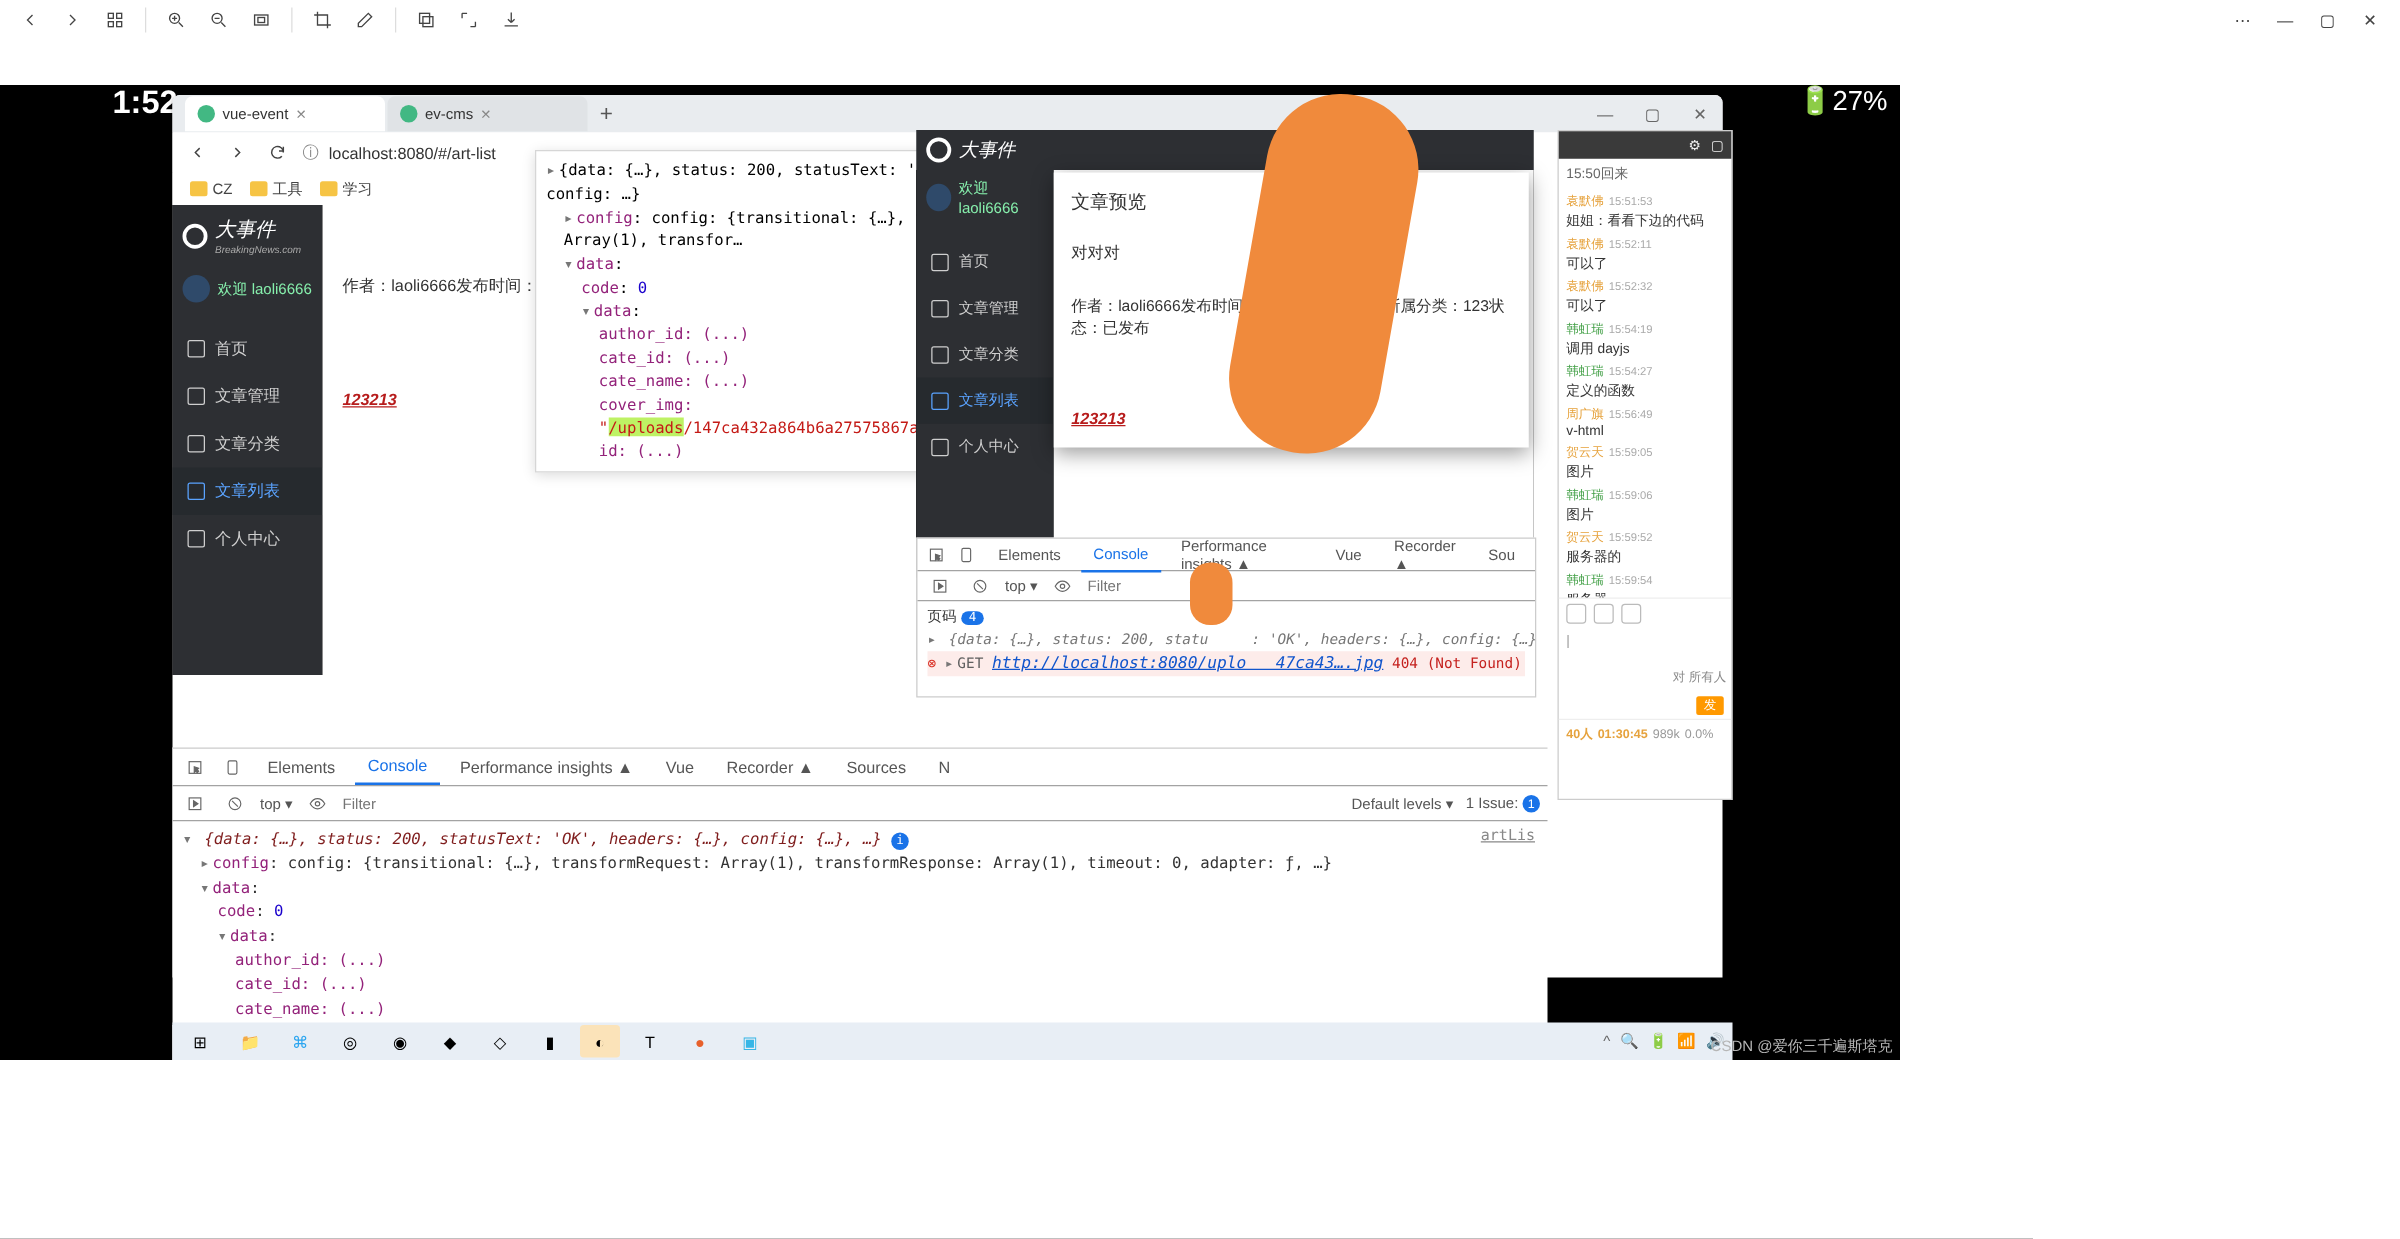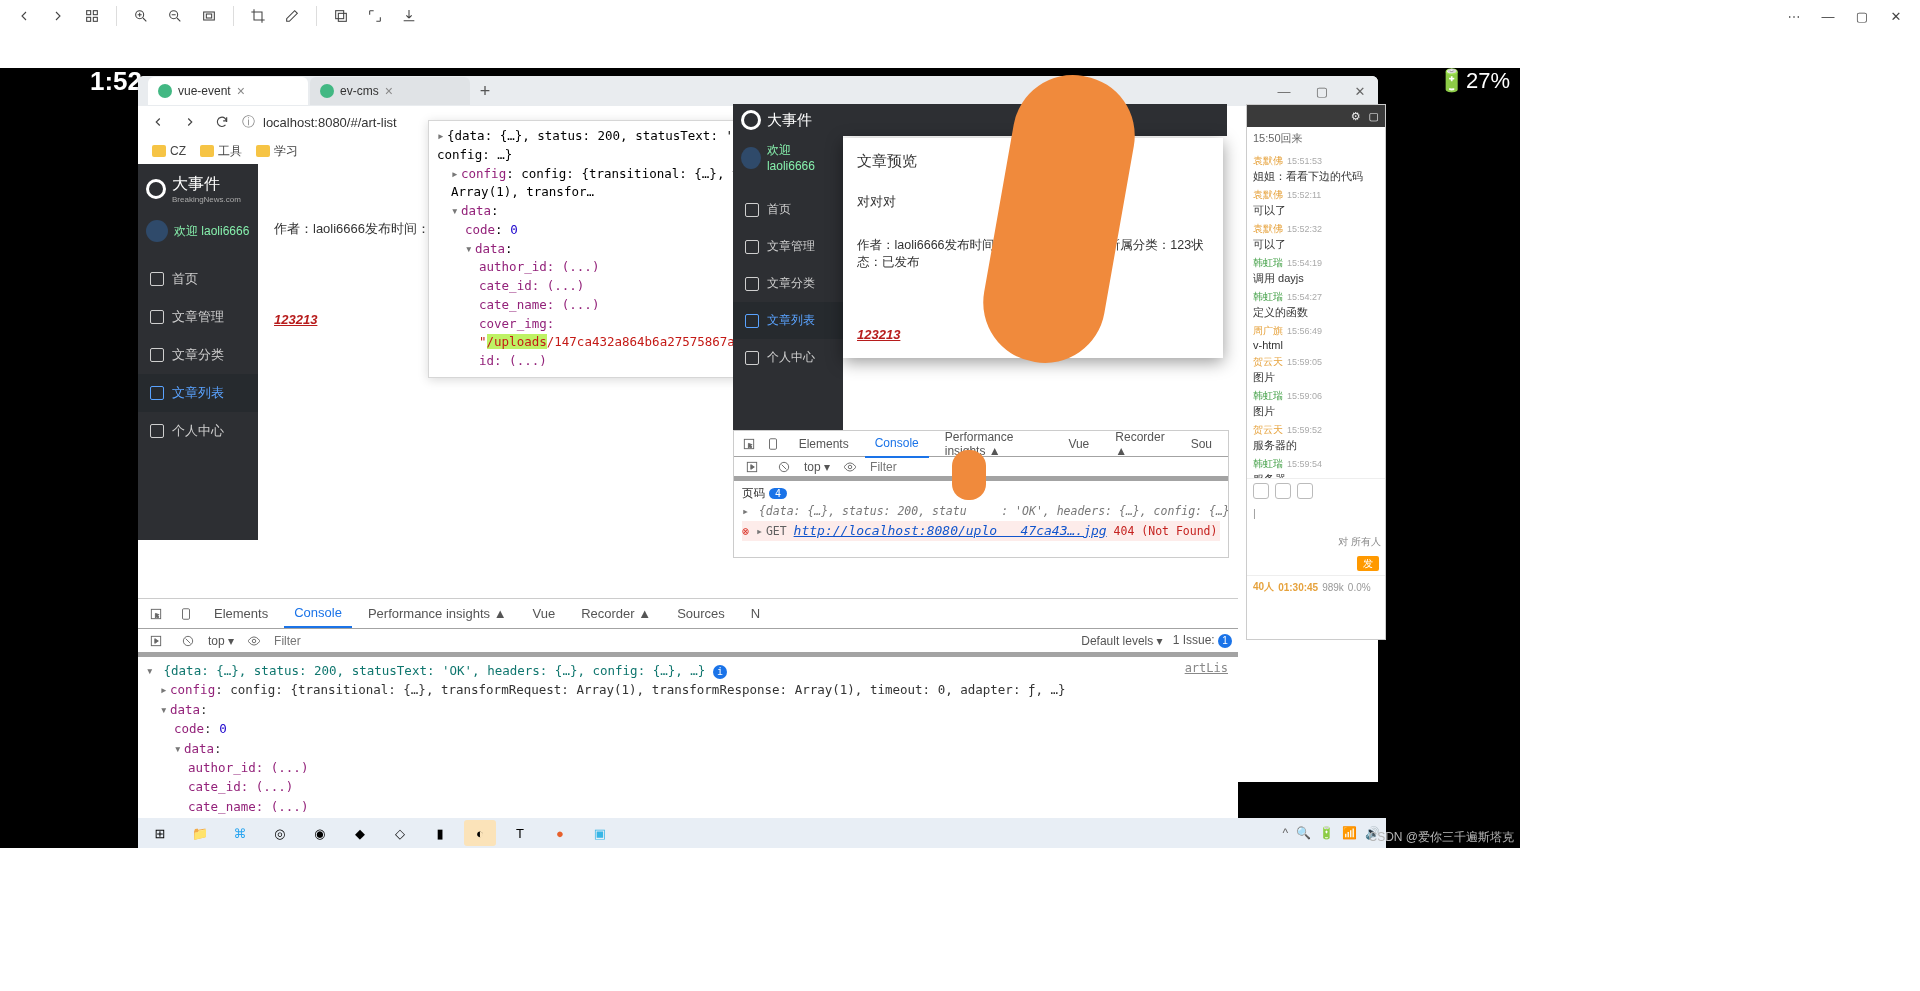--- a/index.html
+++ b/index.html
@@ -26,21 +26,21 @@
   .addr { height: 32px; display: flex; align-items: center; gap: 8px; padding: 0 8px; background: #fff; }
   .nav-ico { width: 24px; height: 24px; color: #444; display: flex; align-items: center; justify-content: center; border-radius: 50%; }
   .nav-ico svg { width: 14px; height: 14px; stroke: currentColor; fill: none; stroke-width: 2; }
   .url { flex: 0 0 220px; font-size: 13px; color: #333; }
   .bookmarks { height: 26px; display: flex; align-items: center; gap: 14px; padding: 0 14px; background: #fff; font-size: 12px; color: #444; }
   .bm { display: flex; align-items: center; gap: 4px; }
   .bm-ico { width: 14px; height: 12px; background: #f6c445; border-radius: 2px; display: inline-block; }
 
   .app-body { display: flex; height: 376px; background: #000; }
   .sidebar { width: 120px; background: #2d2f33; color: #ccc; font-size: 13px; }
-  .logo { display: flex; align-items: center; gap: 6px; padding: 10px 8px; color: #fff; font-size: 16px; }
+  .logo { display: flex; align-items: center; gap: 6px; padding: 10px 8px; color: #fff; font-size: 16px; font-style: italic; }
   .logo-ring { width: 20px; height: 20px; border: 3px solid #fff; border-radius: 50%; }
   .userline { display: flex; align-items: center; gap: 6px; padding: 6px 8px 14px; font-size: 12px; color: #86efac; }
   .avatar { width: 22px; height: 22px; background: #2f4a6a; border-radius: 50%; }
   .snav { padding: 4px 0; }
   .snav-item { display: flex; align-items: center; gap: 8px; padding: 10px 12px; color: #cfcfcf; }
   .snav-item.active { color: #5aa3ff; background: #262a2e; }
   .snav-ico { width: 14px; height: 14px; border: 1.5px solid currentColor; border-radius: 2px; display: inline-block; }
   .content { flex: 1; background: #fff; position: relative; }
   .preview-body-line { padding: 56px 16px 10px; font-size: 13px; color: #333; }
   .preview-code { padding: 64px 16px 0; color: #b71c1c; font-style: italic; text-decoration: underline; font-weight: 600; }
@@ -66,21 +66,21 @@
   .dialog .d-meta { font-size: 12.5px; color: #333; margin-bottom: 56px; }
   .dialog .d-code { color: #b71c1c; font-style: italic; text-decoration: underline; font-weight: 600; font-size: 13px; }
 
   
   .devtools { position: absolute; left: 138px; bottom: 0; width: 1100px; height: 250px; background: #fff; border-top: 1px solid #ccc; }
   .dt-tabs { display: flex; align-items: center; height: 30px; border-bottom: 1px solid #a3a3a3; padding: 0 6px; gap: 6px; font-size: 13px; color: #555; }
   .dt-tab { padding: 6px 10px; }
   .dt-tab.active { color: #1a73e8; border-bottom: 2px solid #1a73e8; }
   .dt-ico { width: 24px; height: 24px; display: flex; align-items: center; justify-content: center; color: #666; }
   .dt-ico svg { width: 14px; height: 14px; fill: none; stroke: currentColor; stroke-width: 1.6; }
-  .dt-sec { display: flex; align-items: center; height: 28px; border-bottom: 5px solid #a3a3a3; gap: 8px; padding: 0 6px; font-size: 12px; color: #555; }
+  .dt-sec { display: flex; align-items: center; height: 28px; border-bottom: 1px solid #a3a3a3; gap: 8px; padding: 0 6px; font-size: 12px; color: #555; }
   .filter-input { flex: 0 0 200px; border: none; outline: none; font-size: 12px; color: #888; }
   .levels { margin-left: auto; display: flex; align-items: center; gap: 10px; color: #555; }
   .dt-log { padding: 4px 8px; font-family: Consolas, monospace; font-size: 12.5px; line-height: 1.55; color: #333; height: 160px; overflow: hidden; }
   .dt-log .row { white-space: pre; }
   .dt-log .row .tri { cursor: default; }
   .info-badge { display: inline-flex; width: 14px; height: 14px; background: #1a73e8; color: #fff; border-radius: 50%; font-size: 10px; align-items: center; justify-content: center; }
   .artlis { position: absolute; right: 10px; top: 62px; color: #888; font-family: Consolas, monospace; font-size: 12px; text-decoration: underline; }
 
   .drawer { position: absolute; left: 0; bottom: 0; width: 100%; height: 28px; border-top: 1px solid #ddd; display: flex; align-items: center; gap: 4px; padding: 0 6px; font-size: 12.5px; color: #555; background: #fff; }
   .drawer .kebab { width: 18px; text-align: center; color: #888; }
@@ -456,21 +456,21 @@
           </svg>
         </span>
       <input class="filter-input" placeholder="Filter" style="">
       <div class="levels">
         <span>Default levels ▾</span>
         <span><span>1 Issue:</span> <span class="info-badge">1</span></span>
       </div>
     </div>
     <div class="artlis">artLis</div>
     <div class="dt-log">
-      <div class="row"><span class="tri">▾</span><span style="color:#0f766e"> <span>{data: {…}, status: 200, statusText: 'OK', headers: {…}, config: {…}, …}</span></span> <span class="info-badge">i</span></div>
+      <div class="row"><span class="tri">▾</span><span style="font-style:italic;color:#7f1d1d"> <span>{data: {…}, status: 200, statusText: 'OK', headers: {…}, config: {…}, …}</span></span> <span class="info-badge">i</span></div>
       <div class="row indent1"><span class="tri">▸</span><span class="k-prop">config</span>: <span>config: {transitional: {…}, transformRequest: Array(1), transformResponse: Array(1), timeout: 0, adapter: ƒ, …}</span></div>
       <div class="row indent1"><span class="tri">▾</span><span class="k-prop">data</span>:</div>
       <div class="row indent2"><span class="k-prop">code</span>: <span class="k-num">0</span></div>
       <div class="row indent2"><span class="tri">▾</span><span class="k-prop">data</span>:</div>
       <div class="row indent3"><span class="k-prop">author_id: (...)</span></div>
       <div class="row indent3"><span class="k-prop">cate_id: (...)</span></div>
       <div class="row indent3"><span class="k-prop">cate_name: (...)</span></div>
       <div class="row indent3"></div>
 
     </div>

